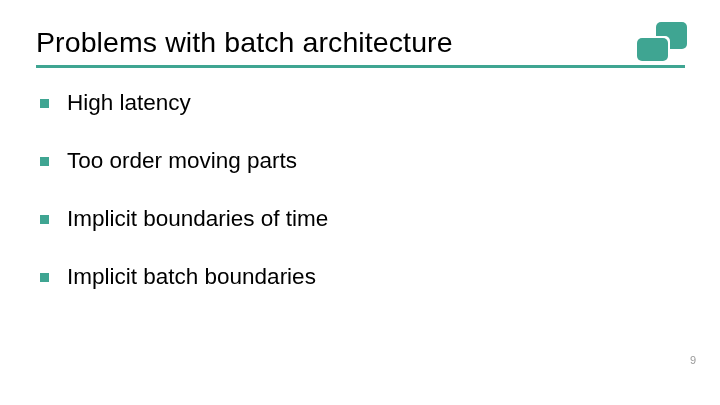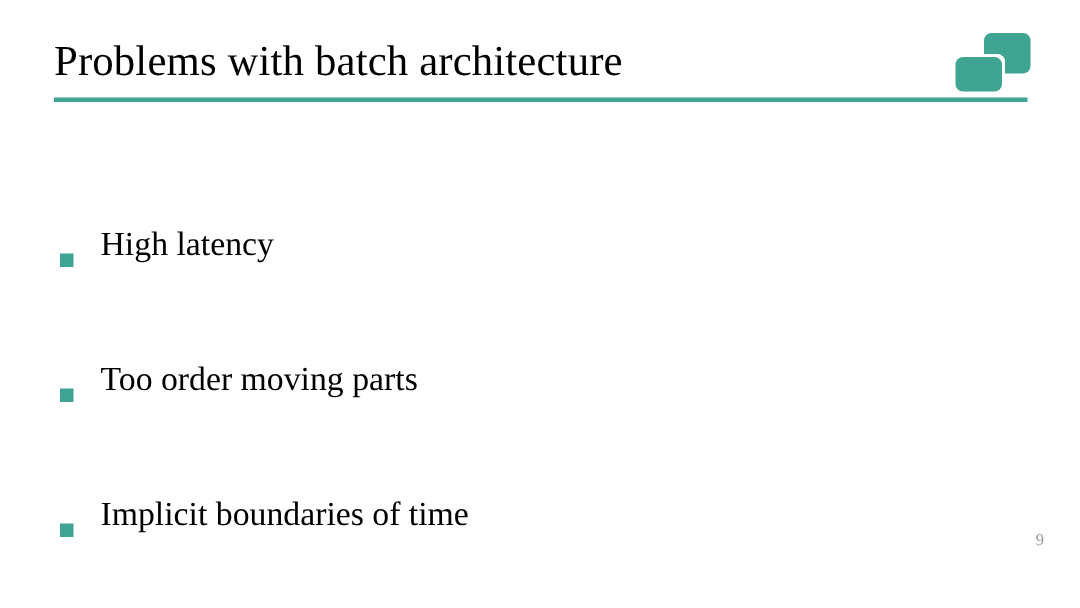--- a/index.html
+++ b/index.html
@@ -9,21 +9,20 @@
   }
   body {
     font-family: "Liberation Sans", sans-serif;
   }
   .slide {
     position: relative;
     width: 720px;
     height: 381px;
     background: #ffffff;
     overflow: hidden;
-    font-family: Liberation Serif, serif;
   }
 
   
   .title-area {
     position: absolute;
     left: 36px;
     top: 22px;
     right: 35px;
     height: 48px;
   }
@@ -74,23 +73,22 @@
 
   
   .bullets {
     position: absolute;
     left: 40px;
     top: 88px;
     right: 30px;
   }
   .bullet-row {
     display: flex;
-    align-items: flex-end;
+    align-items: flex-start;
     height: 58px;
-    margin-top: 32px;
   }
   .bullet-marker {
     width: 9px;
     height: 9px;
     background: #3FA592;
     margin-top: 11px;
     margin-right: 18px;
     flex: 0 0 auto;
   }
   .bullet-text {
@@ -137,18 +135,22 @@
       <span class="bullet-marker"></span>
       <span class="bullet-text">Too order moving parts</span>
     </div>
 
     <div class="bullet-row">
       <span class="bullet-marker"></span>
       <span class="bullet-text">Implicit boundaries of time</span>
     </div>
 
 
+    <div class="bullet-row">
+      <span class="bullet-marker"></span>
+      <span class="bullet-text">Implicit batch boundaries</span>
+    </div>
 
   </div>
 
   <div class="page-number">9</div>
 
 </div>
 
 </body></html>

